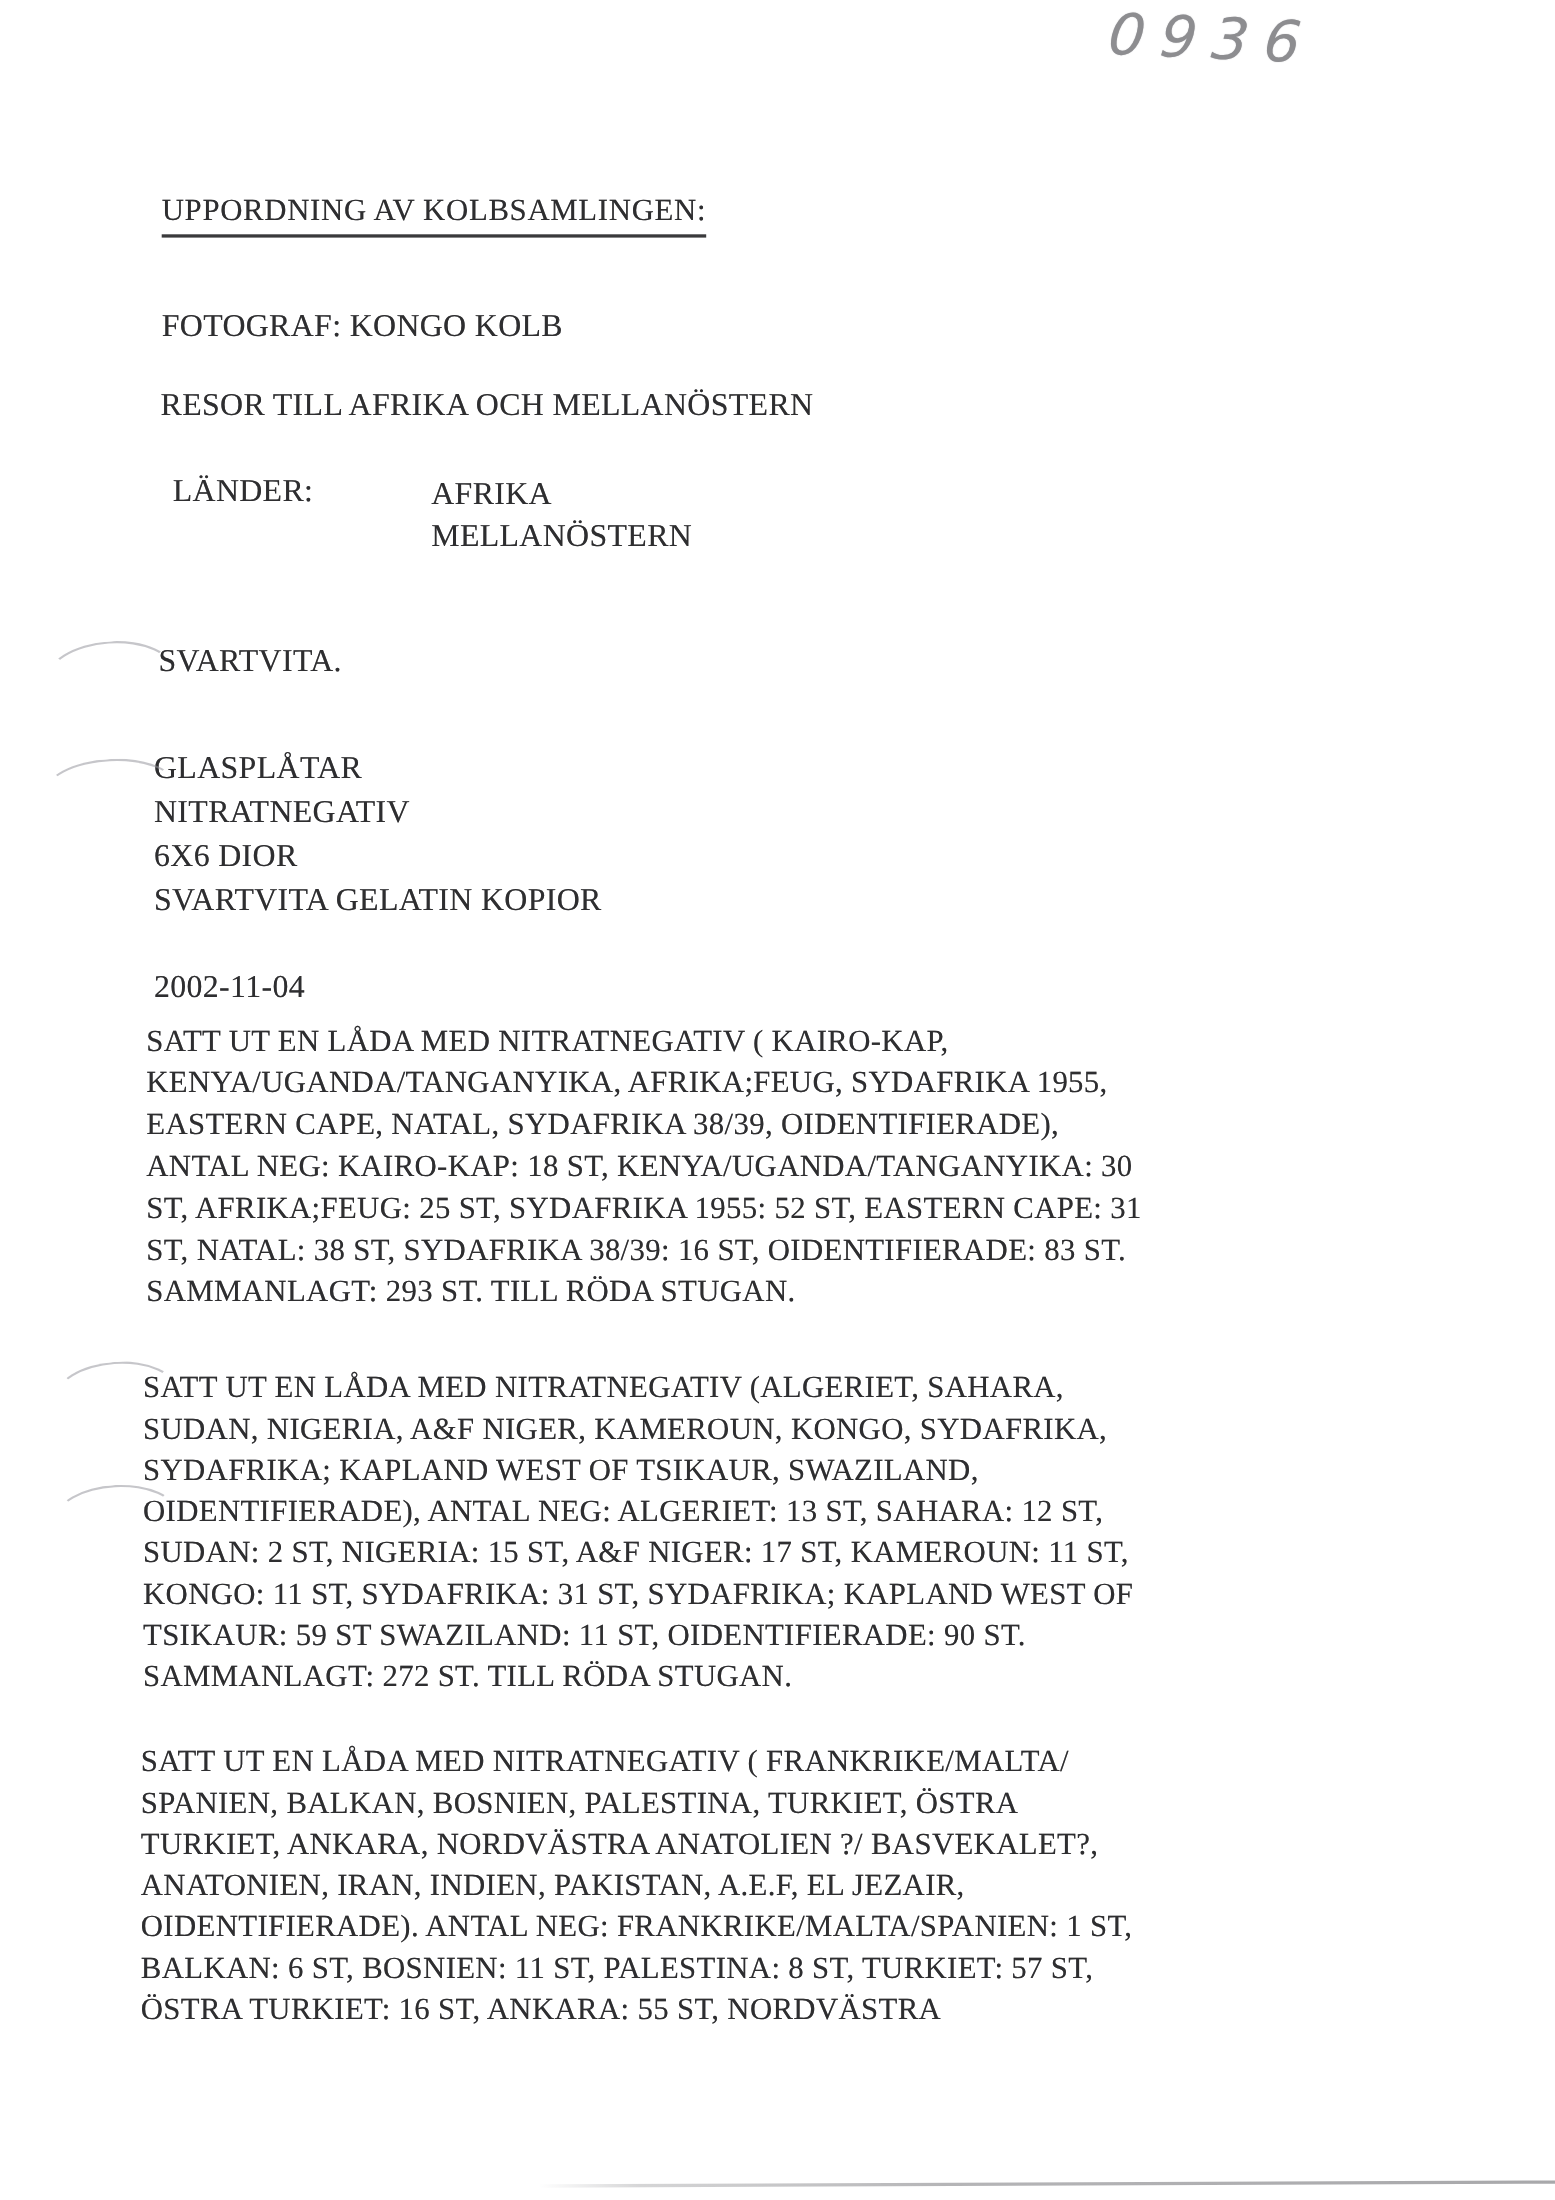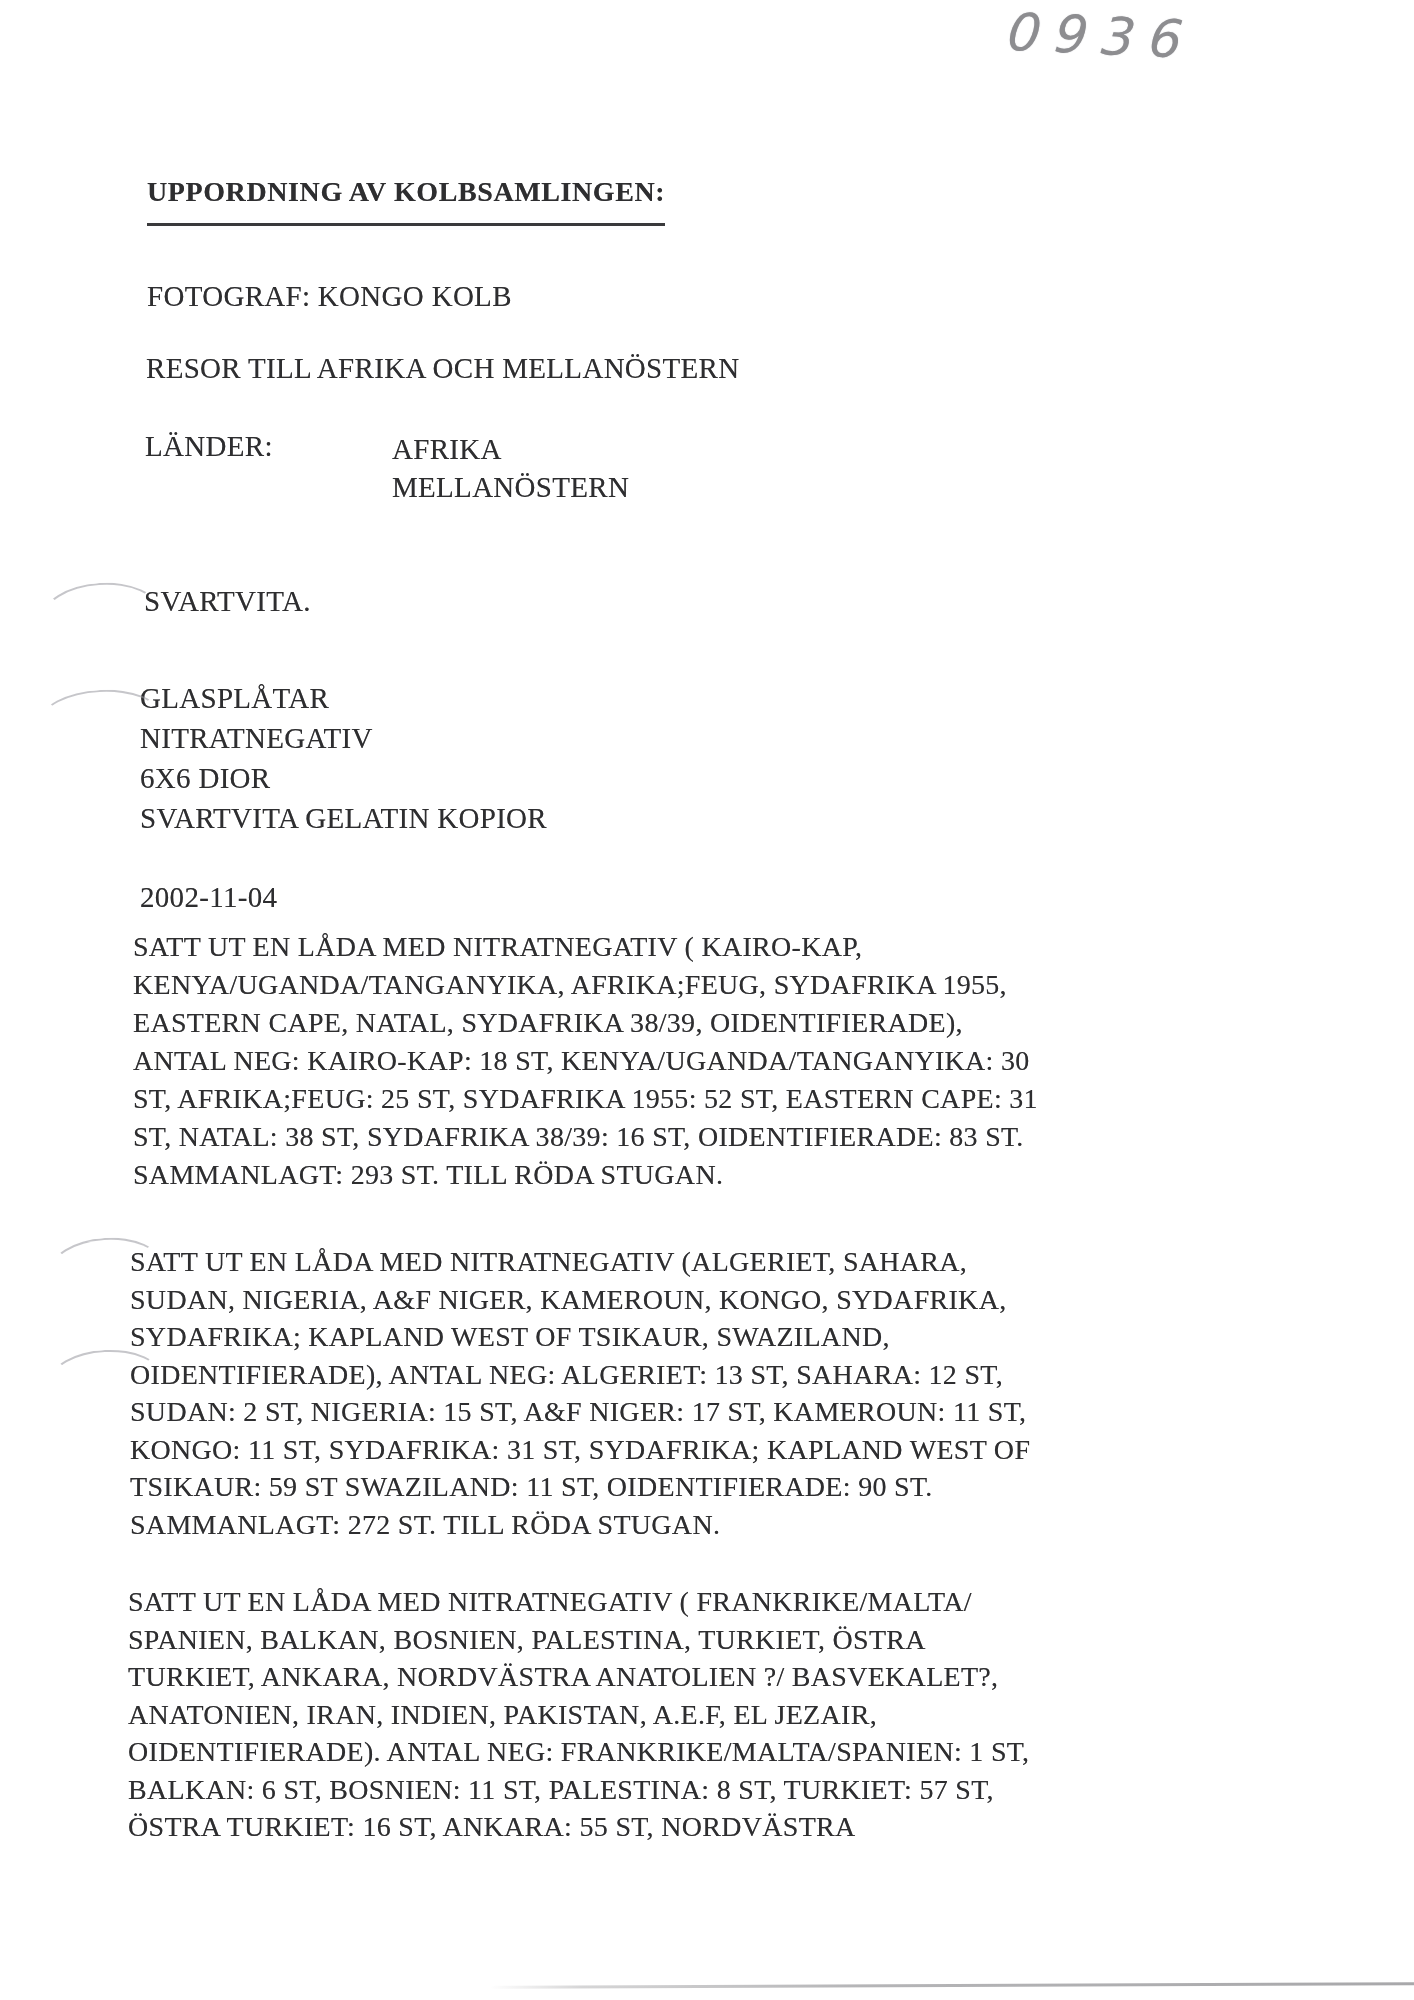--- a/index.html
+++ b/index.html
@@ -32,31 +32,31 @@
     color: #8d8d90;
     transform: rotate(2.5deg) skewX(-4deg);
     text-shadow: 0 0 1px rgba(140,140,145,0.6);
   }
 
   .title {
     left: 147px;
     top: 176px;
     margin: 0;
     font-size: 28px;
-    font-weight: 700;
+    font-weight: 400;
     letter-spacing: 0.6px;
     display: inline-block;
     border-bottom: 3px solid #3a3a3c;
-    padding-bottom: 15px;
+    padding-bottom: 5px;
   }
 
   .photographer { left: 147px; top: 280px; font-size: 29px; }
   .travels      { left: 146px; top: 352px; font-size: 29px; }
 
-  .countries-label { left: 145px; top: 430px; font-size: 29px; }
+  .countries-label { left: 157px; top: 430px; font-size: 29px; }
   .countries       { left: 392px; top: 430px; font-size: 29px; line-height: 38px; }
 
   .material-heading { left: 144px; top: 585px; font-size: 29px; }
   .materials        { left: 140px; top: 652px; font-size: 29px; line-height: 40px; margin-top: 26px; }
 
   .date { left: 140px; top: 853px; font-size: 29px; margin-top: 28px; }
 
   .para { font-size: 28px; }
   .para1 { left: 133px; top: 928px;  line-height: 38px;   }
   .para2 { left: 130px; top: 1243px; line-height: 37.5px; }

